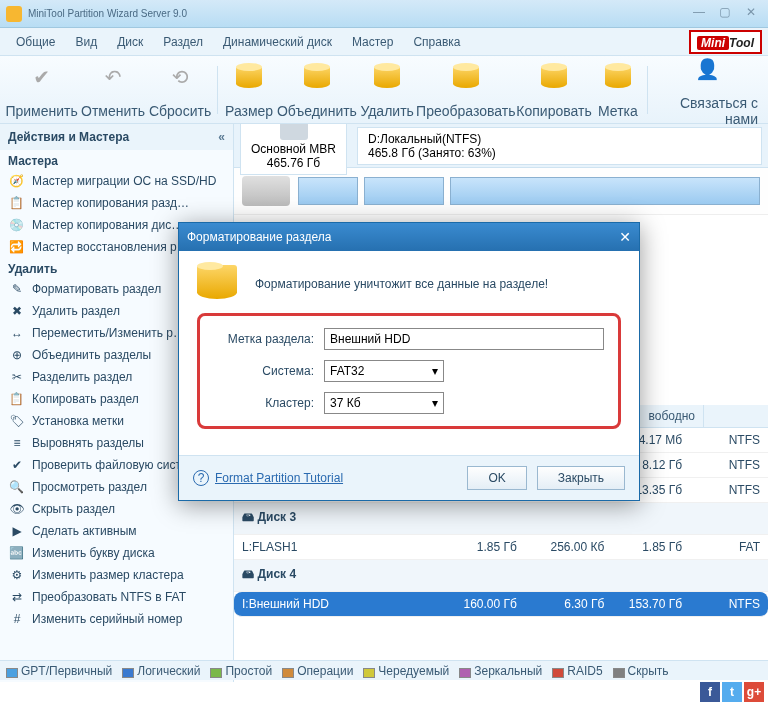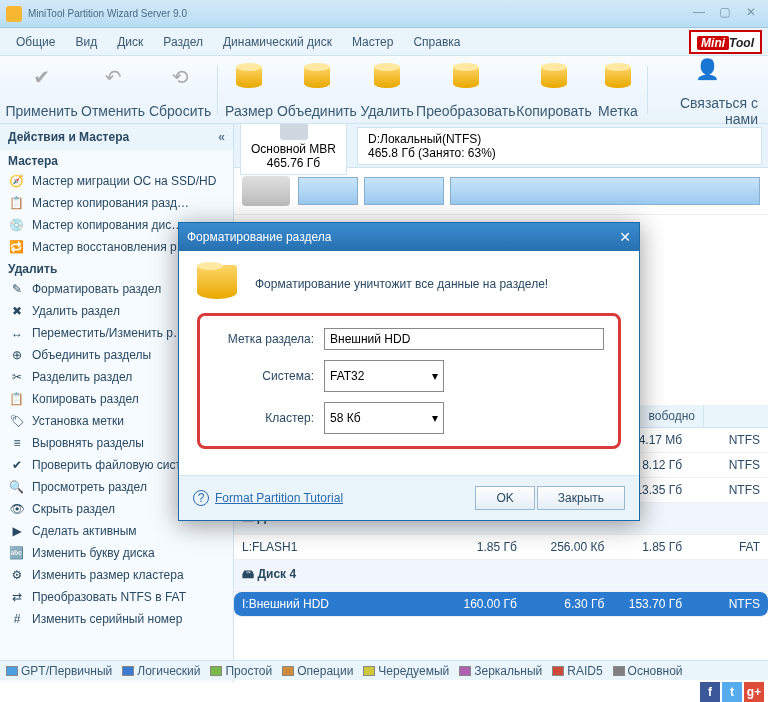--- a/index.html
+++ b/index.html
@@ -50,43 +50,43 @@
 .tablehead { display: flex; background: #eaf4fb; border-bottom: 1px solid #cfe3f1; font-size: 11px; color: #3a5a74; }
 .tablehead .th { padding: 4px 8px; border-right: 1px solid #cfe3f1; }
 .tr { display: flex; padding: 3px 0; font-size: 11px; color: #2a4a64; border-bottom: 1px solid #f0f0f0; }
 .tr .td { padding: 2px 8px; }
 .tr.diskrow { background: #f0f6fb; font-weight: bold; }
 .tr.sel { background: #2a7ad0; color: #fff; border-radius: 8px; }
 .c1{width:210px}.c2{width:90px;text-align:right}.c3{width:90px;text-align:right}.c4{width:80px;text-align:right}.c5{width:80px;text-align:right}
 
 
 .legend { position: absolute; bottom: 22px; left: 0; right: 0; height: 20px; background: #eaf4fb; border-top: 1px solid #cfe3f1; display: flex; align-items: center; padding: 0 6px; gap: 10px; font-size: 11px; color: #3a5a74; }
-.legend .litem { display: flex; align-items: center; gap: 3px; }
+.legend .litem { display: flex; align-items: flex-end; gap: 3px; }
 .legend .sw { width: 12px; height: 10px; border: 1px solid #888; }
 
 
 .social { position: absolute; bottom: 0; right: 4px; display: flex; gap: 2px; }
 .social .sbtn { width: 20px; height: 20px; color: #fff; display: flex; align-items: center; justify-content: center; font-weight: bold; font-size: 12px; }
 
 
 .dialog { position: absolute; left: 178px; top: 222px; width: 462px; background: #fff; box-shadow: 0 4px 24px rgba(0,0,0,0.4); border: 1px solid #1a6aa8; }
 .dialog .dtitle { height: 28px; background: linear-gradient(#3a8bd0,#2670b0); color: #fff; display: flex; align-items: center; padding: 0 8px; font-size: 13px; }
 .dialog .dtitle .dclose { margin-left: auto; cursor: pointer; font-size: 14px; }
 .dialog .dbody { padding: 14px 18px 26px 18px; }
 .dialog .warn { display: flex; align-items: center; gap: 14px; margin-bottom: 10px; color: #2a4a64; }
 .dialog .bigicon { width: 44px; height: 38px; }
 .dialog .frm { border: 3px solid #d93a3a; border-radius: 8px; padding: 12px 14px; }
 .dialog .frow { display: flex; align-items: center; margin-bottom: 10px; }
 .dialog .flabel { width: 110px; text-align: right; padding-right: 10px; color: #2a4a64; }
 .dialog .finput { border: 1px solid #888; padding: 3px 5px; height: 22px; font-size: 12px; }
-.dialog .fselect { border: 1px solid #888; height: 32px; display: flex; align-items: center; padding: 0 5px; width: 120px; justify-content: space-between; }
+.dialog .fselect { border: 1px solid #888; height: 22px; display: flex; align-items: center; padding: 0 5px; width: 120px; justify-content: space-between; }
 .dialog .dfoot { background: #eaf4fb; padding: 10px 14px; display: flex; align-items: center; border-top: 1px solid #cfe3f1; }
 .dialog .dfoot .help { display: flex; align-items: center; gap: 6px; color: #2a6ab0; }
 .dialog .dfoot .help a { color: #2a6ab0; text-decoration: underline; }
-.dialog .dbtn { margin-left: 2px; padding: 4px 20px; background: linear-gradient(#fefefe,#e4eef6); border: 1px solid #9ab8d0; cursor: pointer; color: #2a4a64; text-align: right; }
+.dialog .dbtn { margin-left: 10px; padding: 4px 20px; background: linear-gradient(#fefefe,#e4eef6); border: 1px solid #9ab8d0; cursor: pointer; color: #2a4a64; text-align: right; }
 .dialog .dfoot .spacer { flex: 1; }
 </style>
 </head>
 <body>
 
 <div class="titlebar">
   <div class="appicon"></div>
   <div class="title">MiniTool Partition Wizard Server 9.0</div>
   <div class="winbtn">—</div>
   <div class="winbtn">▢</div>
@@ -355,21 +355,21 @@
     <div class="litem">
       <span class="sw" style="background:#b060b0"></span>
       <span>Зеркальный</span>
     </div>
     <div class="litem">
       <span class="sw" style="background:#d04a3a"></span>
       <span>RAID5</span>
     </div>
     <div class="litem">
       <span class="sw" style="background:#808080"></span>
-      <span>Основной</span>
+      <span>Скрыть</span>
     </div>
   </div>
 
 <div class="social">
   <div class="sbtn" style="background:#3b5998">f</div>
   <div class="sbtn" style="background:#55acee">t</div>
   <div class="sbtn" style="background:#dd4b39">g+</div>
 </div>
 
 <div class="dialog">
@@ -392,21 +392,21 @@
       <div class="frow">
         <div class="flabel">Система:</div>
         <div class="fselect">
             <span>FAT32</span>
             <span>▾</span>
           </div>
       </div>
       <div class="frow" style="margin-bottom:0">
         <div class="flabel">Кластер:</div>
         <div class="fselect">
-            <span>58 Кб</span>
+            <span>37 Кб</span>
             <span>▾</span>
           </div>
       </div>
     </div>
   </div>
   <div class="dfoot">
     <div class="help">
       <span style="color:#2a6ab0;border:1px solid #2a6ab0;border-radius:50%;width:16px;height:16px;display:inline-flex;align-items:center;justify-content:center">?</span>
       <a>Format Partition Tutorial</a>
     </div>

